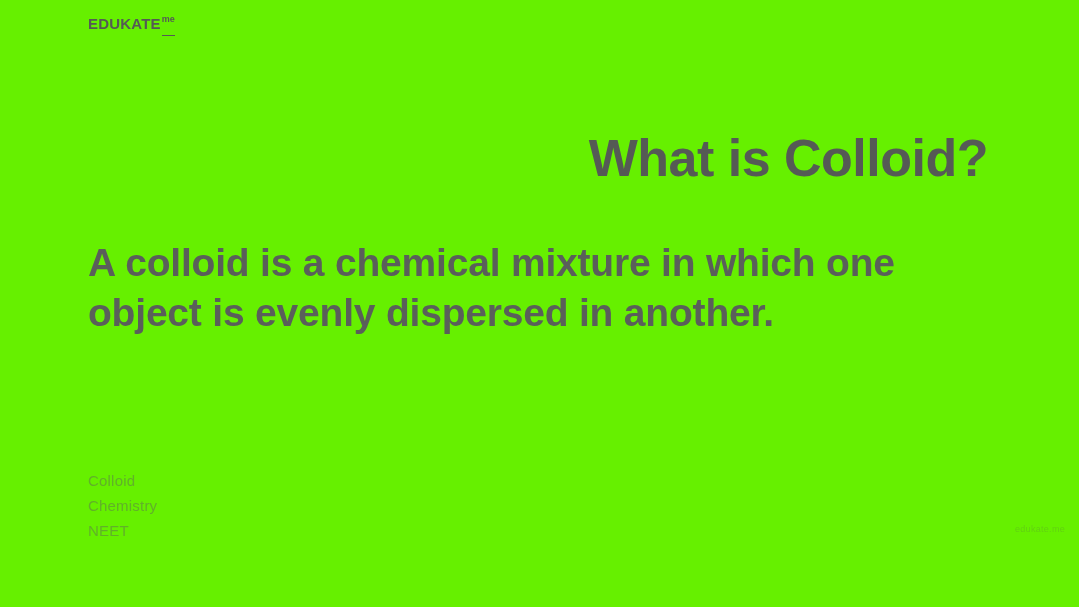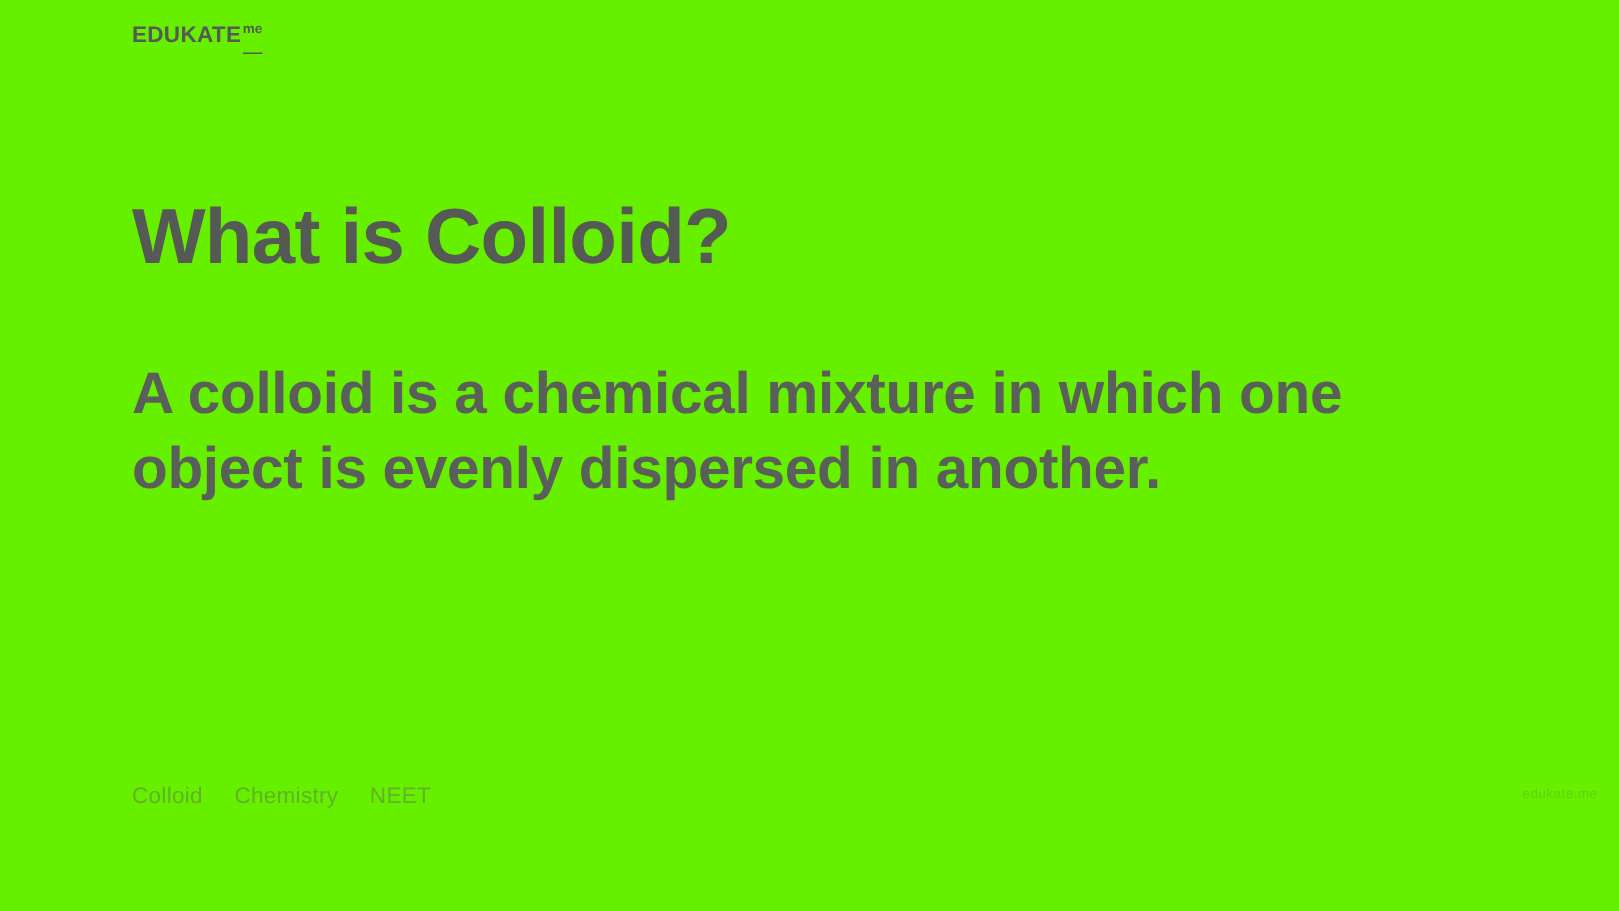--- a/index.html
+++ b/index.html
@@ -65,42 +65,43 @@
 
   .headline {
     margin: 0;
     font-family: "Liberation Sans", sans-serif;
     font-size: 52px;
     font-weight: bold;
     color: #555a55;
     letter-spacing: -0.5px;
     line-height: 1.08;
     white-space: nowrap;
+    text-align: right;
   }
 
   .body-text {
     margin: 0;
     margin-top: 52px;
     font-family: "Liberation Sans", sans-serif;
     font-size: 39px;
     font-weight: bold;
     color: #5a5f5a;
     line-height: 1.28;
     max-width: 830px;
     letter-spacing: -0.2px;
   }
 
   
   .tags {
     position: absolute;
     left: 88px;
     bottom: 0px;
     display: flex;
-    flex-direction: row;
-    gap: 21px;
+    flex-direction: column;
+    gap: 10px;
     padding-bottom: 2px;
   }
 
   .tag {
     font-family: "Liberation Sans", sans-serif;
     font-size: 15px;
     font-weight: normal;
     color: rgba(90, 100, 90, 0.45);
     line-height: 1;
     letter-spacing: 0.2px;

